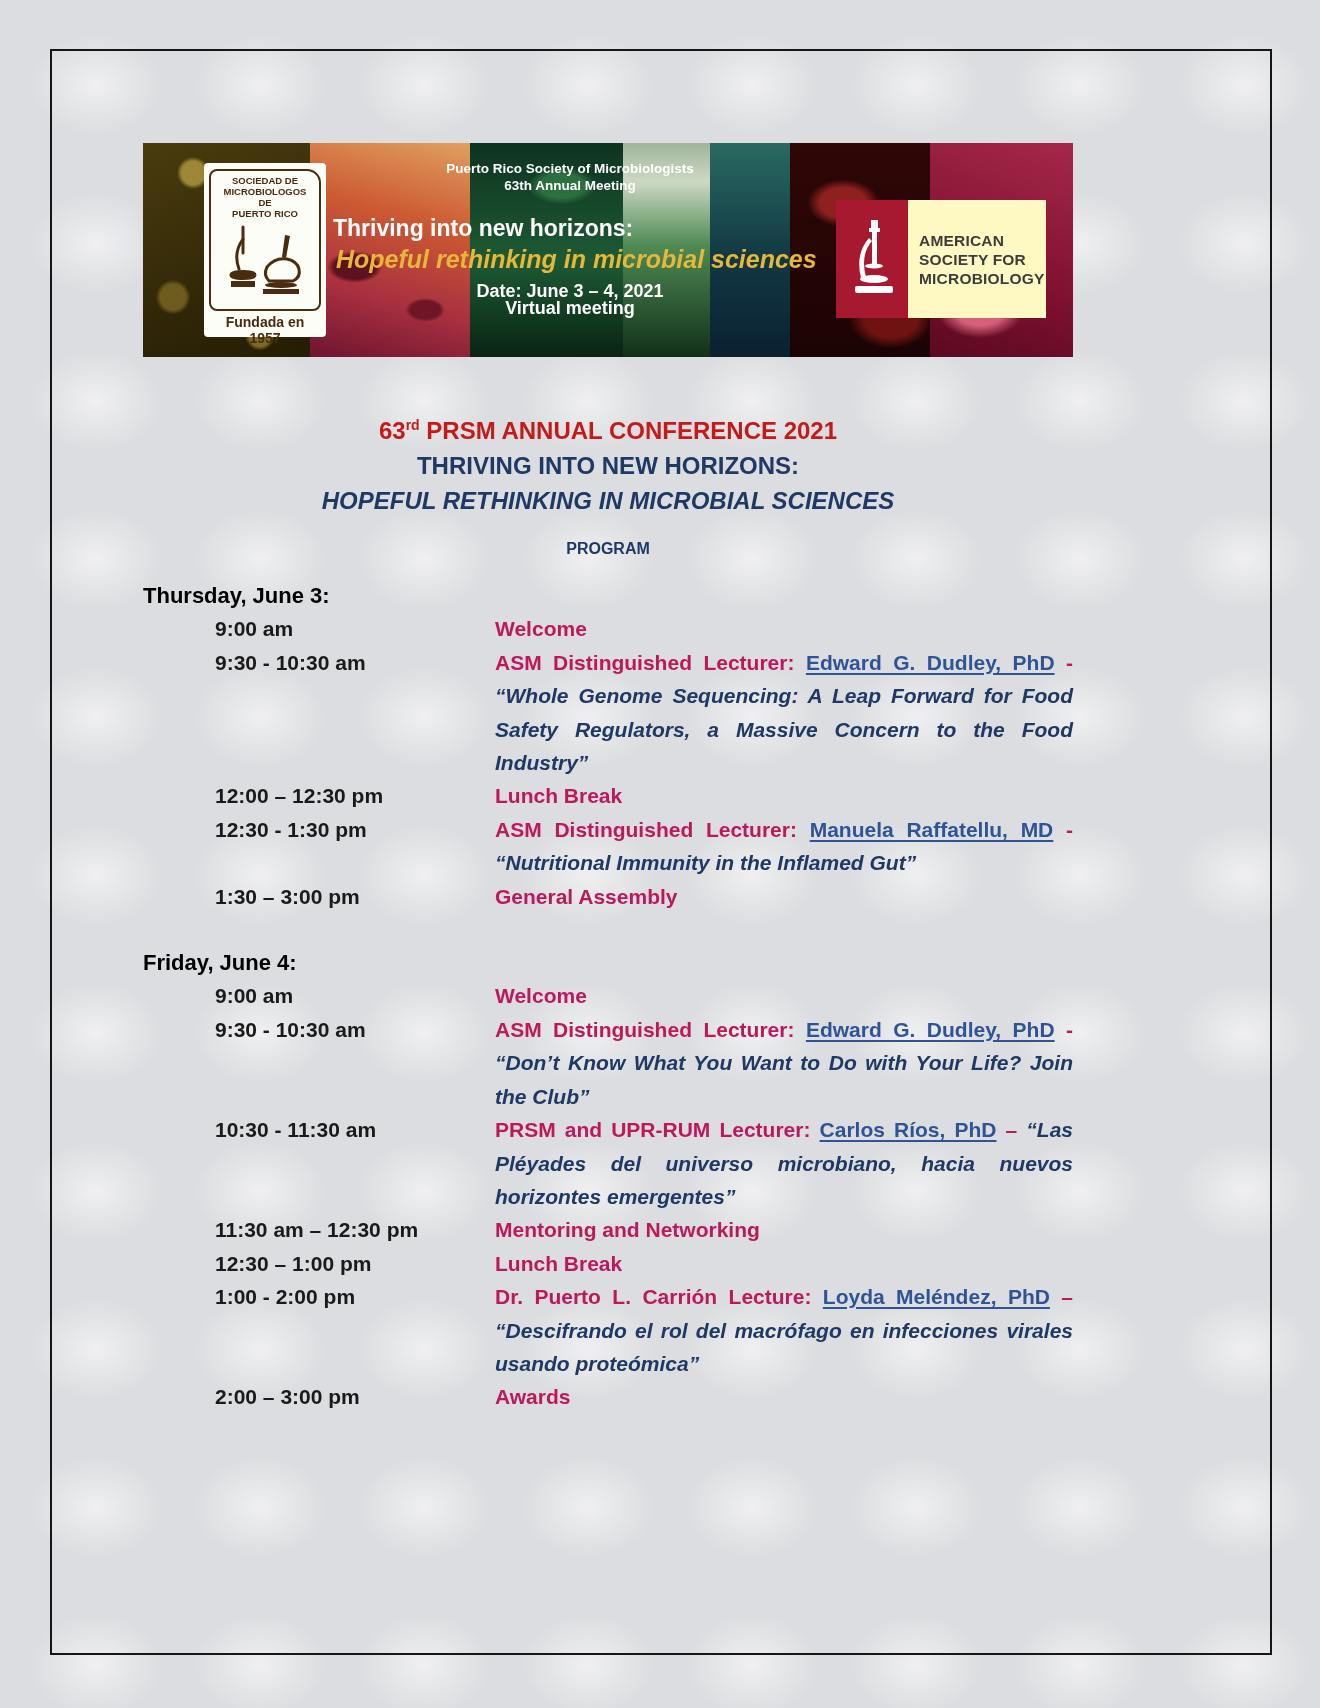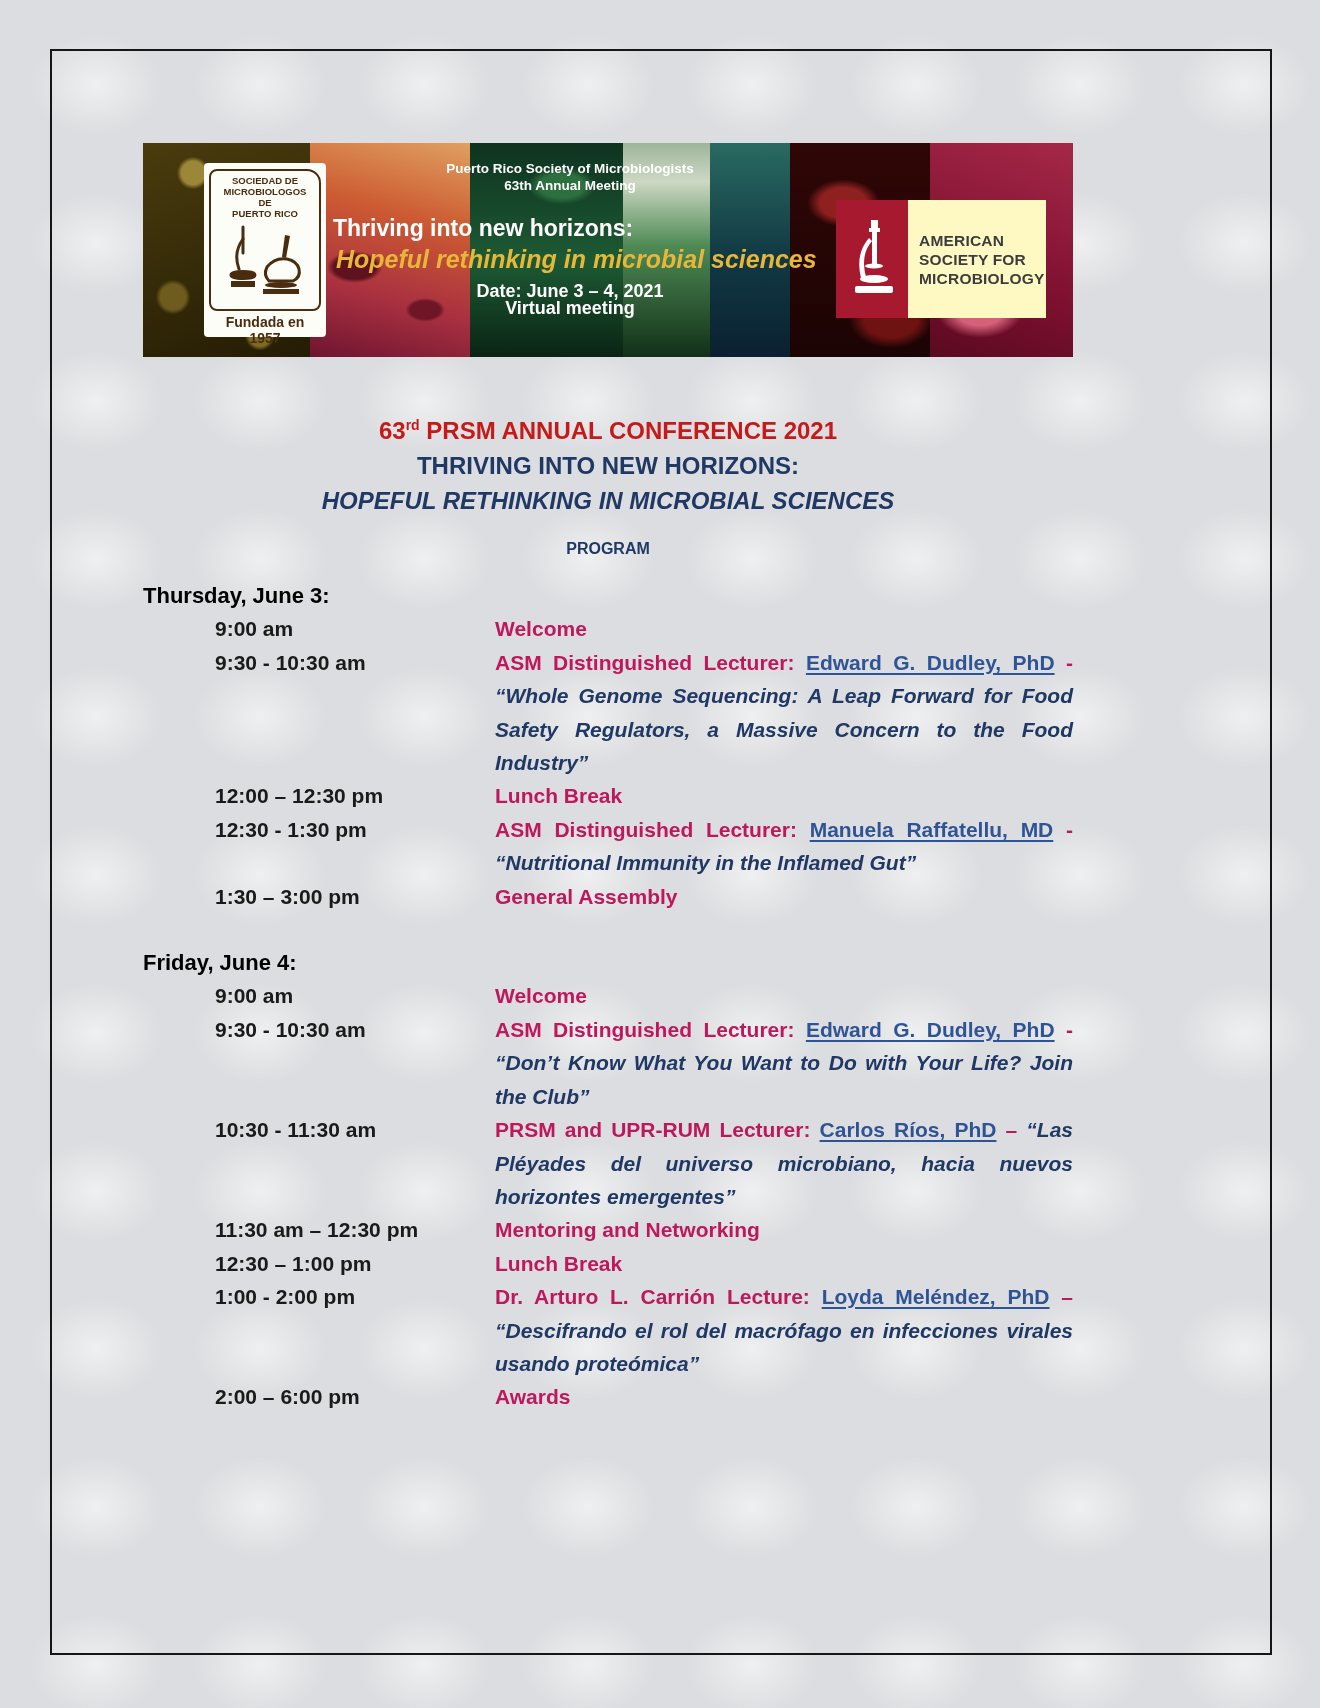--- a/index.html
+++ b/index.html
@@ -225,22 +225,22 @@
         <div class="row">
           <div class="time">11:30 am – 12:30 pm</div>
           <div class="desc"><span class="seg-plain">Mentoring and Networking</span></div>
         </div>
         <div class="row">
           <div class="time">12:30 – 1:00 pm</div>
           <div class="desc"><span class="seg-plain">Lunch Break</span></div>
         </div>
         <div class="row">
           <div class="time">1:00 - 2:00 pm</div>
-          <div class="desc"><span class="seg-plain">Dr. Arturo L. Carrión Lecture: </span><span class="seg-link">Loyda Meléndez, PhD</span><span class="seg-plain"> – </span><span class="seg-quote">“Descifrando el rol del macrófago en infecciones virales usando proteómica”</span></div>
-        </div>
-        <div class="row">
-          <div class="time">2:00 – 6:00 pm</div>
+          <div class="desc"><span class="seg-plain">Dr. Puerto L. Carrión Lecture: </span><span class="seg-link">Loyda Meléndez, PhD</span><span class="seg-plain"> – </span><span class="seg-quote">“Descifrando el rol del macrófago en infecciones virales usando proteómica”</span></div>
+        </div>
+        <div class="row">
+          <div class="time">2:00 – 3:00 pm</div>
           <div class="desc"><span class="seg-plain">Awards</span></div>
         </div>
       </div>
     </div>
 
 </div>
 
 </body></html>

